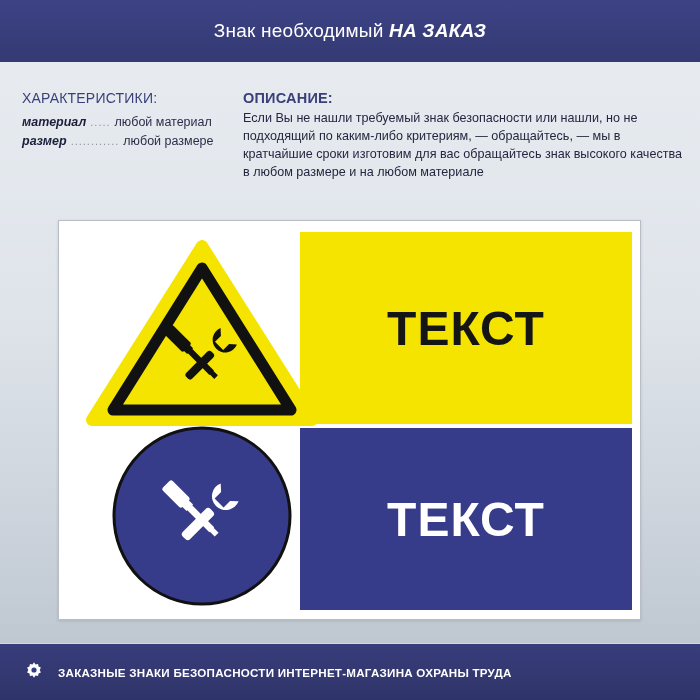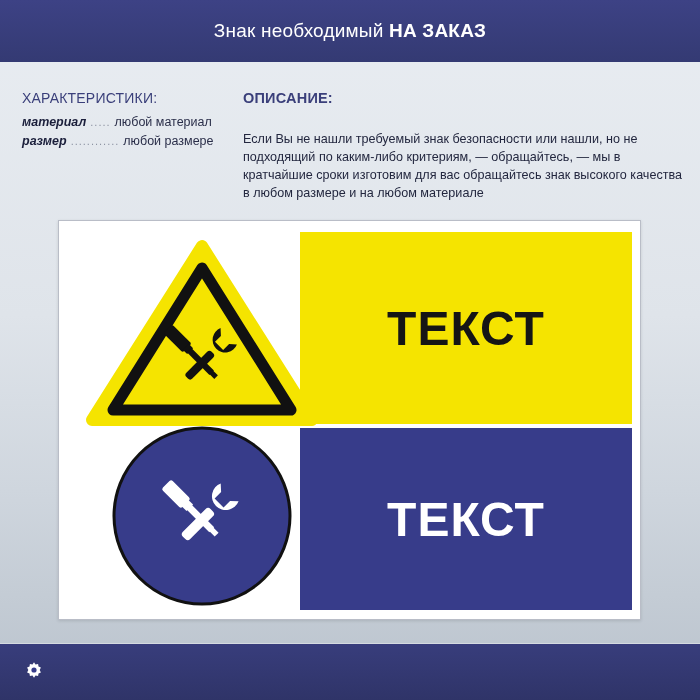--- a/index.html
+++ b/index.html
@@ -34,20 +34,21 @@
     justify-content: center;
   }
   .header-title {
     color: #ffffff;
     font-size: 19px;
     letter-spacing: 0.2px;
     white-space: nowrap;
   }
   .header-title .bold {
     font-weight: bold;
+    font-style: italic;
   }
   
   .info {
     position: absolute;
     left: 0;
     top: 62px;
     width: 700px;
     height: 150px;
   }
   .specs {
@@ -89,21 +90,21 @@
     position: absolute;
     left: 243px;
     top: 28px;
     width: 440px;
   }
   .desc-title {
     color: #3a3f7a;
     font-weight: bold;
     font-size: 14.5px;
     letter-spacing: 0.2px;
-    margin-bottom: 25px;
+    margin-bottom: 4px;
   }
   .desc-body {
     font-size: 12.6px;
     line-height: 1.42;
     color: #23273f;
   }
   
   .sign-panel {
     position: absolute;
     left: 58px;
@@ -302,15 +303,16 @@
   </div>
 
   <div class="footer-line"></div>
   <div class="footer">
     <span class="footer-icon">
       <svg viewBox="0 0 24 24" width="24" height="24" xmlns="http://www.w3.org/2000/svg" aria-hidden="true">
         <path fill="#ffffff" d="M12 2.2l1.5 2.2 2.6-.5.4 2.6 2.4 1.1-1.2 2.4 1.2 2.4-2.4 1.1-.4 2.6-2.6-.5L12 17.8l-1.5-2.2-2.6.5-.4-2.6-2.4-1.1L6.3 10 5.1 7.6l2.4-1.1.4-2.6 2.6.5z"></path>
         <circle cx="12" cy="10" r="2.6" fill="#373C8A"></circle>
       </svg>
     </span>
+    <span class="footer-text">ЗАКАЗНЫЕ ЗНАКИ БЕЗОПАСНОСТИ ИНТЕРНЕТ-МАГАЗИНА ОХРАНЫ ТРУДА</span>
   </div>
 
 </div>
 
 </body></html>

